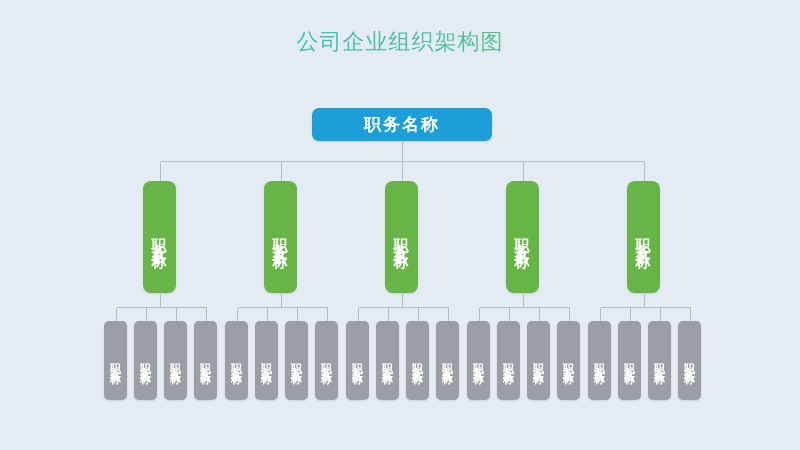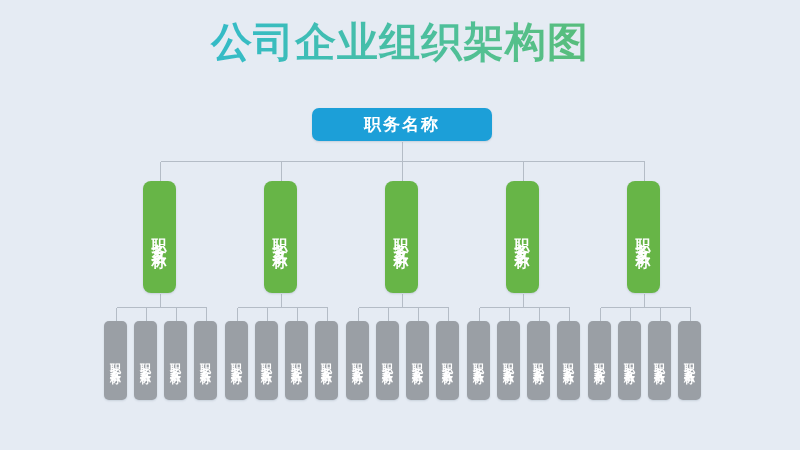--- a/index.html
+++ b/index.html
@@ -21,22 +21,22 @@
     background: #e5ebf3;
   }
 
   
   .page-title {
     position: absolute;
     left: 0;
     top: 20px;
     width: 800px;
     text-align: center;
-    font-size: 41px;
-    font-weight: bold;
+    font-size: 22px;
+    font-weight: normal;
     letter-spacing: 1px;
     line-height: 44px;
     background-image: linear-gradient(90deg, #27b0d6 0%, #36bcc4 30%, #54c08f 62%, #62b54c 100%);
     -webkit-background-clip: text;
     background-clip: text;
     color: transparent;
     -webkit-text-fill-color: transparent;
     white-space: nowrap;
     user-select: none;
   }

